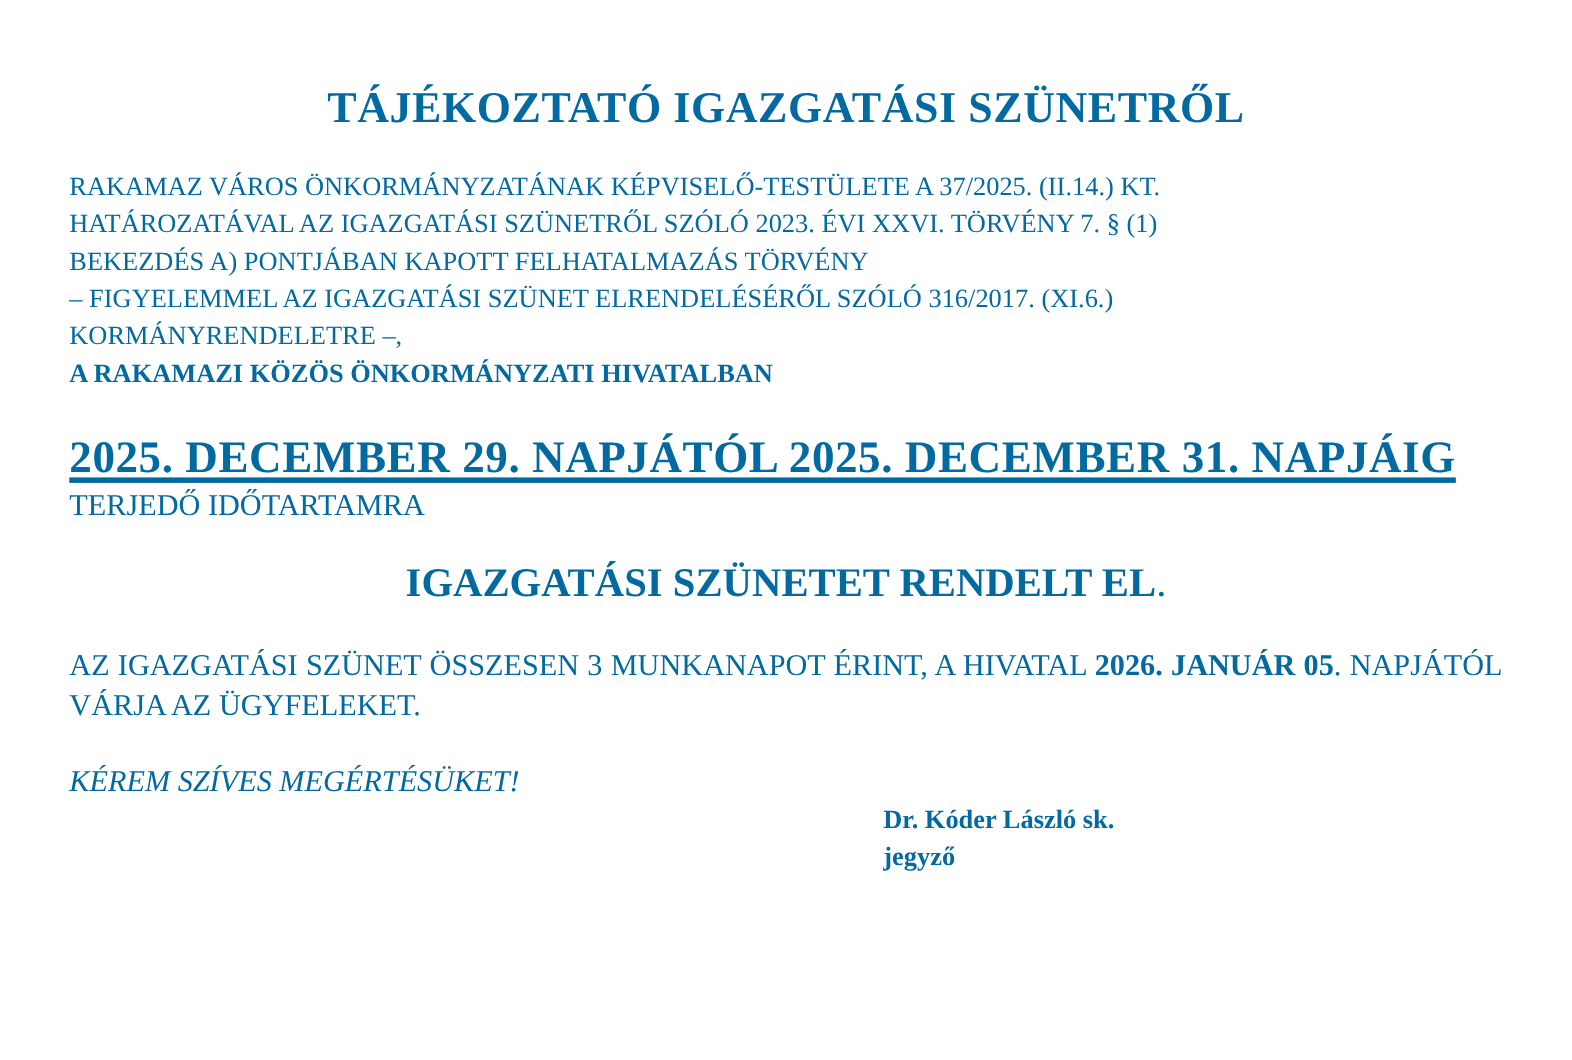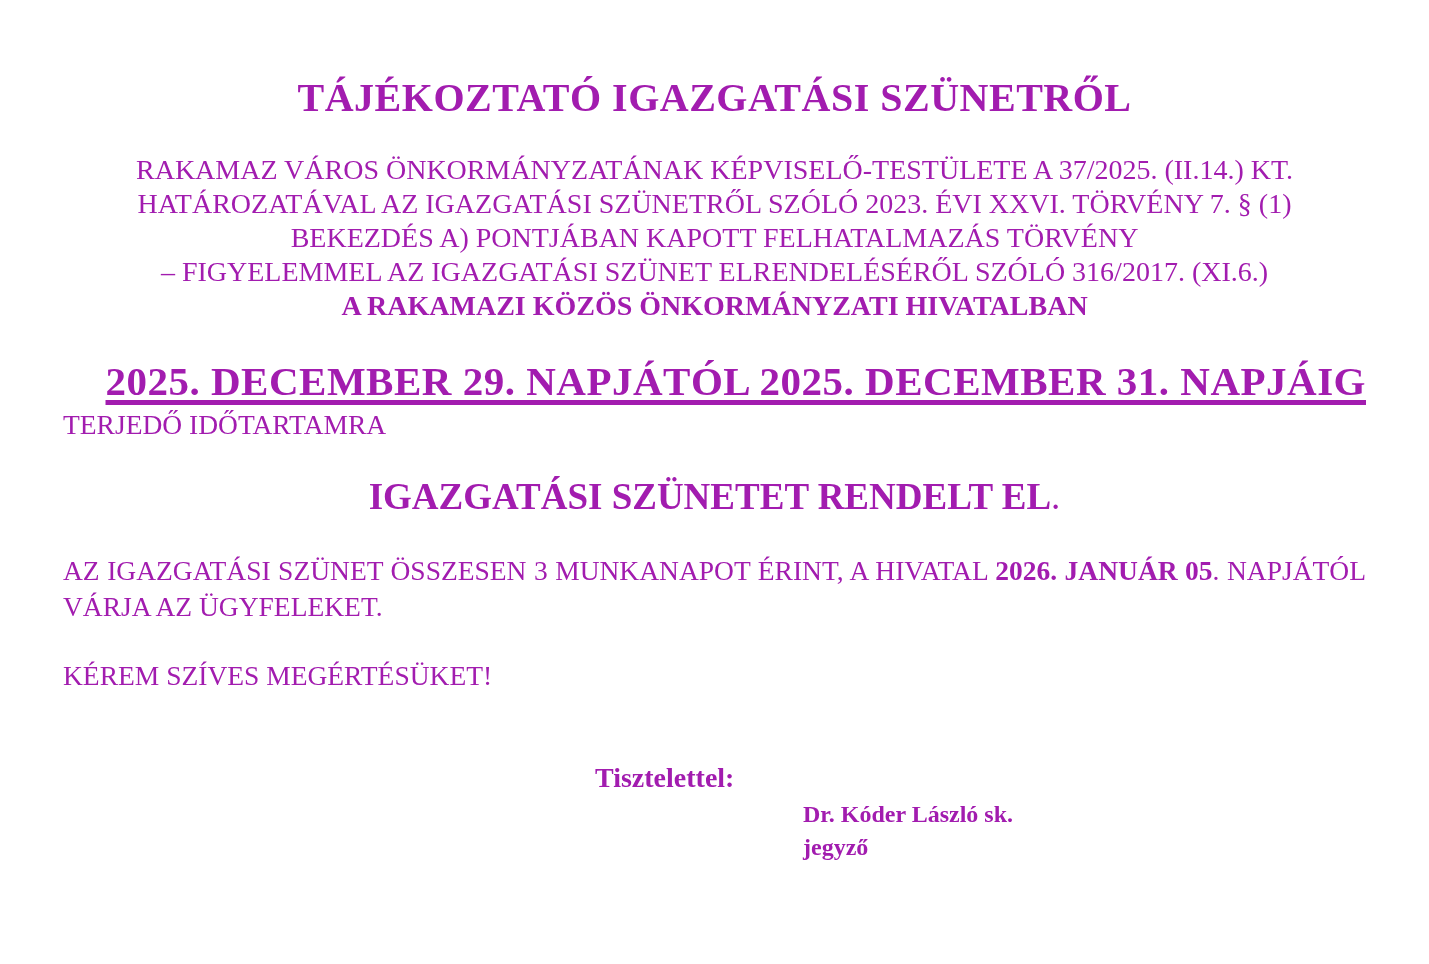--- a/index.html
+++ b/index.html
@@ -11,50 +11,50 @@
     width: 1429px;
     height: 964px;
     overflow: hidden;
   }
   .page {
     box-sizing: border-box;
     width: 1429px;
     height: 964px;
     padding: 40px 63px 0 63px;
     font-family: "Liberation Serif", "DejaVu Serif", serif;
-    color: #a21caf;
+    color: #0369a1;
     background: #ffffff;
   }
   .title {
     margin: 35px 0 0 0;
     font-size: 40px;
     font-weight: 700;
     line-height: 1.15;
     text-align: center;
     letter-spacing: 0.5px;
   }
   .intro {
     margin: 32px 0 0 0;
-    font-size: 28px;
+    font-size: 24px;
     line-height: 34px;
-    text-align: center;
+    text-align: left;
   }
   .intro-line {
     display: block;
   }
   .intro-line-bold {
     display: block;
     font-weight: 700;
   }
   .period-line {
     margin: 36px 0 0 0;
     font-size: 41px;
     font-weight: 700;
     line-height: 1.1;
-    text-align: right;
+    text-align: left;
     letter-spacing: 0.5px;
   }
   .period-line .underlined {
     text-decoration: underline;
     text-decoration-thickness: 5px;
     text-underline-offset: 5px;
   }
   .period-subline {
     margin: 6px 0 0 0;
     font-size: 27.5px;
@@ -81,20 +81,21 @@
     text-align-last: left;
   }
   .details .bold {
     font-weight: 700;
   }
   .closing {
     margin: 36px 0 0 0;
     font-size: 27.5px;
     line-height: 30px;
     text-align: left;
+    font-style: italic;
   }
   .sig-salutation {
     margin: 72px 0 0 532px;
     font-size: 28px;
     font-weight: 700;
     line-height: 30px;
   }
   .sig-name-block {
     margin: 5px 0 0 740px;
     width: 520px;
@@ -112,33 +113,33 @@
 
 <div class="page">
 
   <h1 class="title">TÁJÉKOZTATÓ IGAZGATÁSI SZÜNETRŐL</h1>
 
   <p class="intro">
     <span class="intro-line">RAKAMAZ VÁROS ÖNKORMÁNYZATÁNAK KÉPVISELŐ-TESTÜLETE A 37/2025. (II.14.) KT.</span>
     <span class="intro-line">HATÁROZATÁVAL AZ IGAZGATÁSI SZÜNETRŐL SZÓLÓ 2023. ÉVI XXVI. TÖRVÉNY 7. § (1)</span>
     <span class="intro-line">BEKEZDÉS A) PONTJÁBAN KAPOTT FELHATALMAZÁS TÖRVÉNY</span>
     <span class="intro-line">– FIGYELEMMEL AZ IGAZGATÁSI SZÜNET ELRENDELÉSÉRŐL SZÓLÓ 316/2017. (XI.6.)</span>
+    <span class="intro-line">KORMÁNYRENDELETRE –,</span>
     <span class="intro-line-bold">A RAKAMAZI KÖZÖS ÖNKORMÁNYZATI HIVATALBAN</span>
   </p>
 
   <h2 class="period-line"><span class="underlined">2025. DECEMBER 29. NAPJÁTÓL 2025. DECEMBER 31. NAPJÁIG</span></h2>
 
   <p class="period-subline">TERJEDŐ IDŐTARTAMRA</p>
 
   <h3 class="decree-line"><span class="decree-bold">IGAZGATÁSI SZÜNETET RENDELT EL</span><span class="decree-tail">.</span></h3>
 
   <p class="details"><span>AZ IGAZGATÁSI SZÜNET ÖSSZESEN 3 MUNKANAPOT ÉRINT, A HIVATAL </span><span class="bold">2026. JANUÁR 05</span><span>. NAPJÁTÓL VÁRJA AZ ÜGYFELEKET.</span></p>
 
   <p class="closing">KÉREM SZÍVES MEGÉRTÉSÜKET!</p>
 
-  <p class="sig-salutation">Tisztelettel:</p>
 
   <div class="sig-name-block">
     <span class="sig-name">Dr. Kóder László sk.</span>
     <span class="sig-role">jegyző</span>
   </div>
 
 </div>
 
 </body></html>

